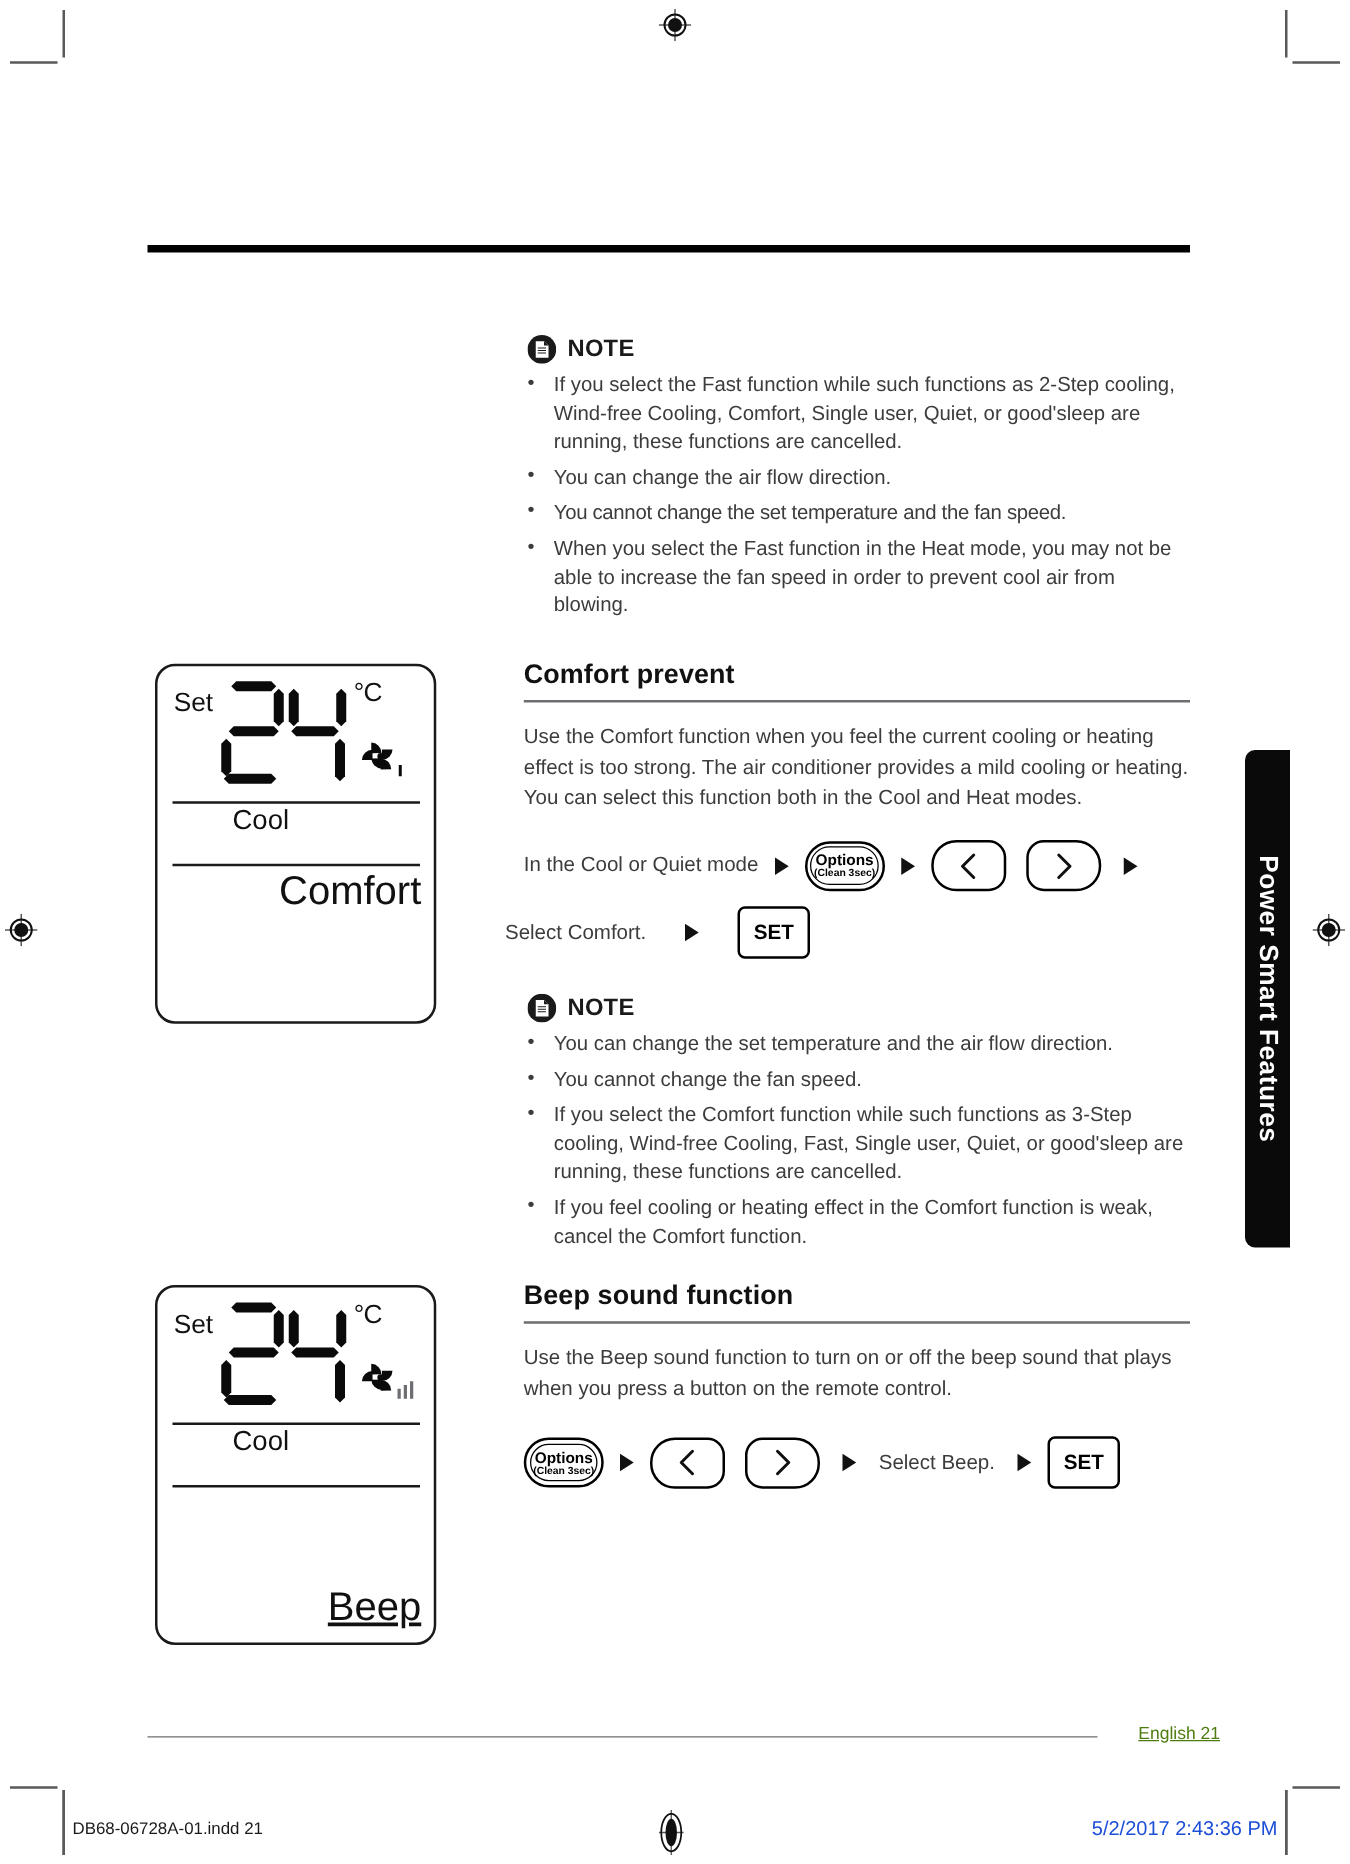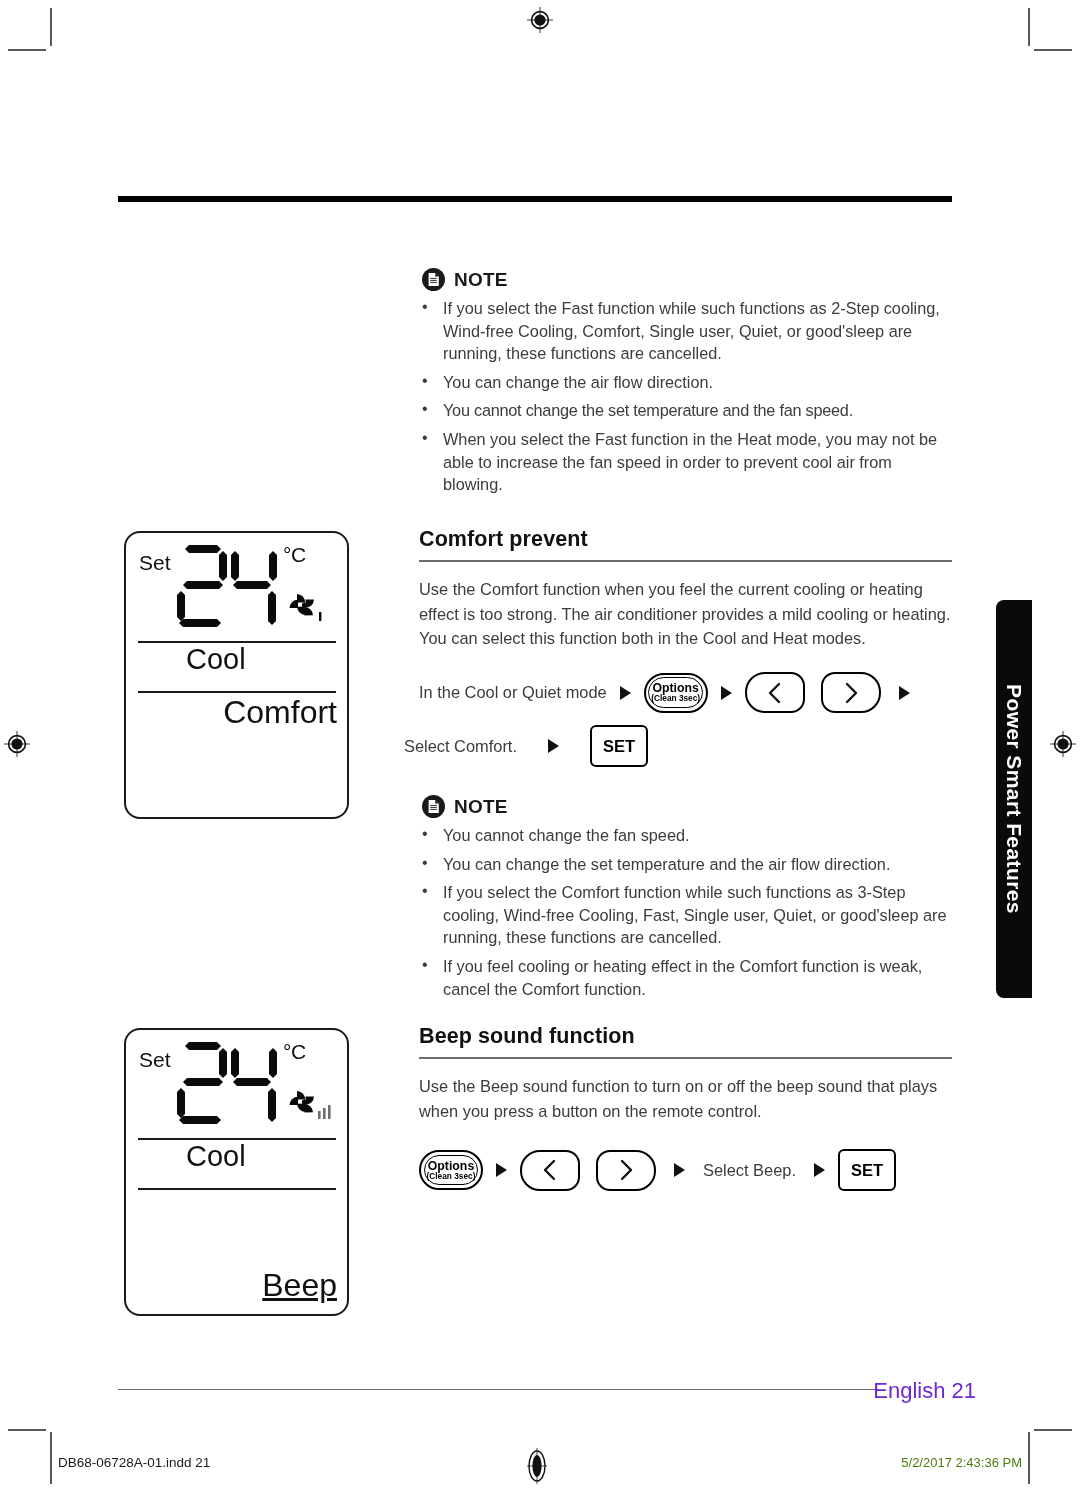--- a/index.html
+++ b/index.html
@@ -220,21 +220,21 @@
   .lcd .fan {
     position: absolute;
   }
   .lcd .divider {
     position: absolute;
     height: 2px;
     background: #1a1a1a;
   }
   .lcd .mode-word {
     position: absolute;
-    font-size: 29px;
+    font-size: 22px;
     color: #111;
   }
   .lcd .status-word {
     position: absolute;
     font-size: 32px;
     color: #111;
   }
 
   
   .side-tab {
@@ -260,39 +260,40 @@
     left: 118px;
     top: 1389px;
     width: 760px;
     height: 1.4px;
     background: #6d6e71;
   }
   .footer-page {
     position: absolute;
     right: 104px;
     top: 1378px;
-    font-size: 22px;
-    color: #6d28d9;
+    font-size: 14px;
+    color: #4d7c0f;
     white-space: nowrap;
+    text-decoration: underline;
   }
   .meta-left {
     position: absolute;
     left: 58px;
     top: 1455px;
     font-size: 13.5px;
     color: #1a1a1a;
     font-family: "Liberation Sans", sans-serif;
     white-space: nowrap;
   }
   .meta-right {
     position: absolute;
     right: 58px;
     top: 1455px;
-    font-size: 13px;
-    color: #4d7c0f;
+    font-size: 16px;
+    color: #1d4ed8;
     white-space: nowrap;
   }
   .meta-bar {
     position: absolute;
     width: 1.6px;
     background: #58595b;
   }
 </style>
 </head>
 <body>
@@ -407,22 +408,22 @@
           <line x1="8.2" y1="10.4" x2="14.8" y2="10.4"></line>
           <line x1="8.2" y1="12.4" x2="14.8" y2="12.4"></line>
           <line x1="8.2" y1="14.4" x2="14.8" y2="14.4"></line>
         </g>
       </svg>
     </span>
     <span class="note-label">NOTE</span>
   </div>
 
   <ul class="bullets" style="left:415px;top:824px;width:548px;">
+    <li>You can change the set temperature and the air flow direction.</li>
     <li>You cannot change the fan speed.</li>
-    <li>You can change the set temperature and the air flow direction.</li>
     <li>If you select the Comfort function while such functions as 3-Step cooling, Wind-free Cooling, Fast, Single user, Quiet, or good'sleep are running, these functions are cancelled.</li>
     <li>If you feel cooling or heating effect in the Comfort function is weak, cancel the Comfort function.</li>
   </ul>
 
   <h2 class="section-title" style="left:419px;top:1024px;">Beep sound function</h2>
   <div class="section-rule" style="left:419px;top:1057px;width:533px;"></div>
   <p class="body-text" style="left:419px;top:1074px;width:525px;">Use the Beep sound function to turn on or off the beep sound that plays when you press a button on the remote control.</p>
 
   <div class="step-row" style="left:419px;top:1149px;gap:13px;">
     <div class="btn-options">

